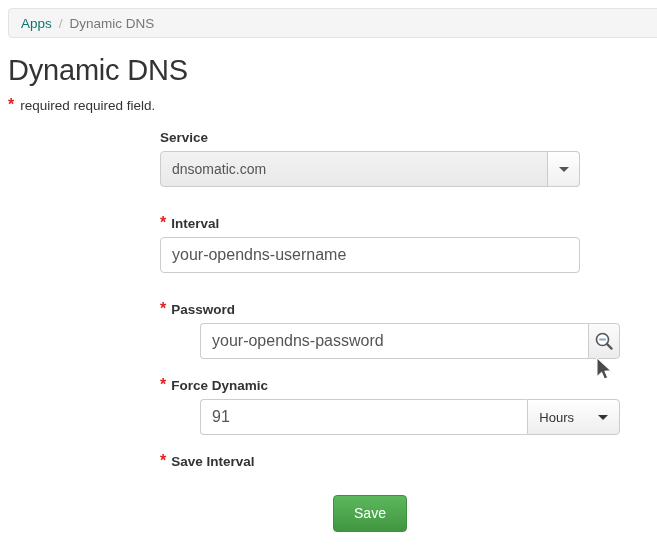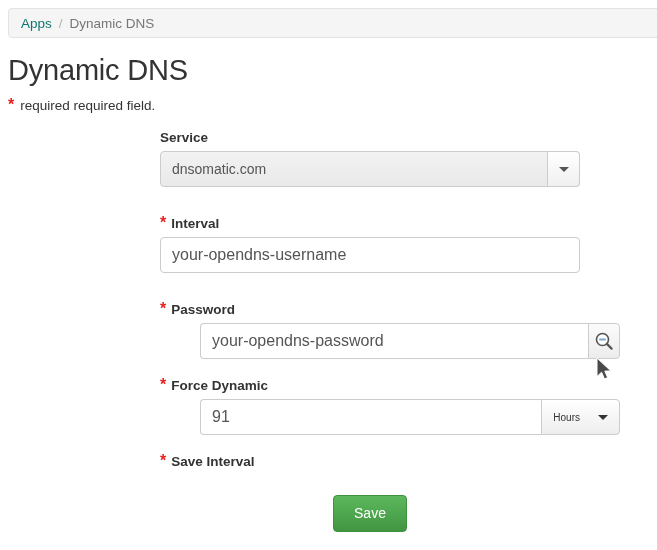--- a/index.html
+++ b/index.html
@@ -172,26 +172,26 @@
     min-width: 0;
   }
   .group-btn {
     box-sizing: border-box;
     flex: 0 0 auto;
     height: 36px;
     border: 1px solid #cccccc;
     border-radius: 0 4px 4px 0;
     background: linear-gradient(to bottom, #ffffff 0%, #eeeeee 100%);
     color: #333333;
-    font-size: 10px;
+    font-size: 13px;
     font-family: "Liberation Sans", sans-serif;
     padding: 0 11px;
     display: flex;
     align-items: center;
-    gap: 18px;
+    gap: 24px;
     cursor: pointer;
   }
   .group-btn .caret { border-top-color: #333333; }
 
   
   .magnifier-btn {
     box-sizing: border-box;
     flex: 0 0 auto;
     width: 32px;
     height: 36px;

